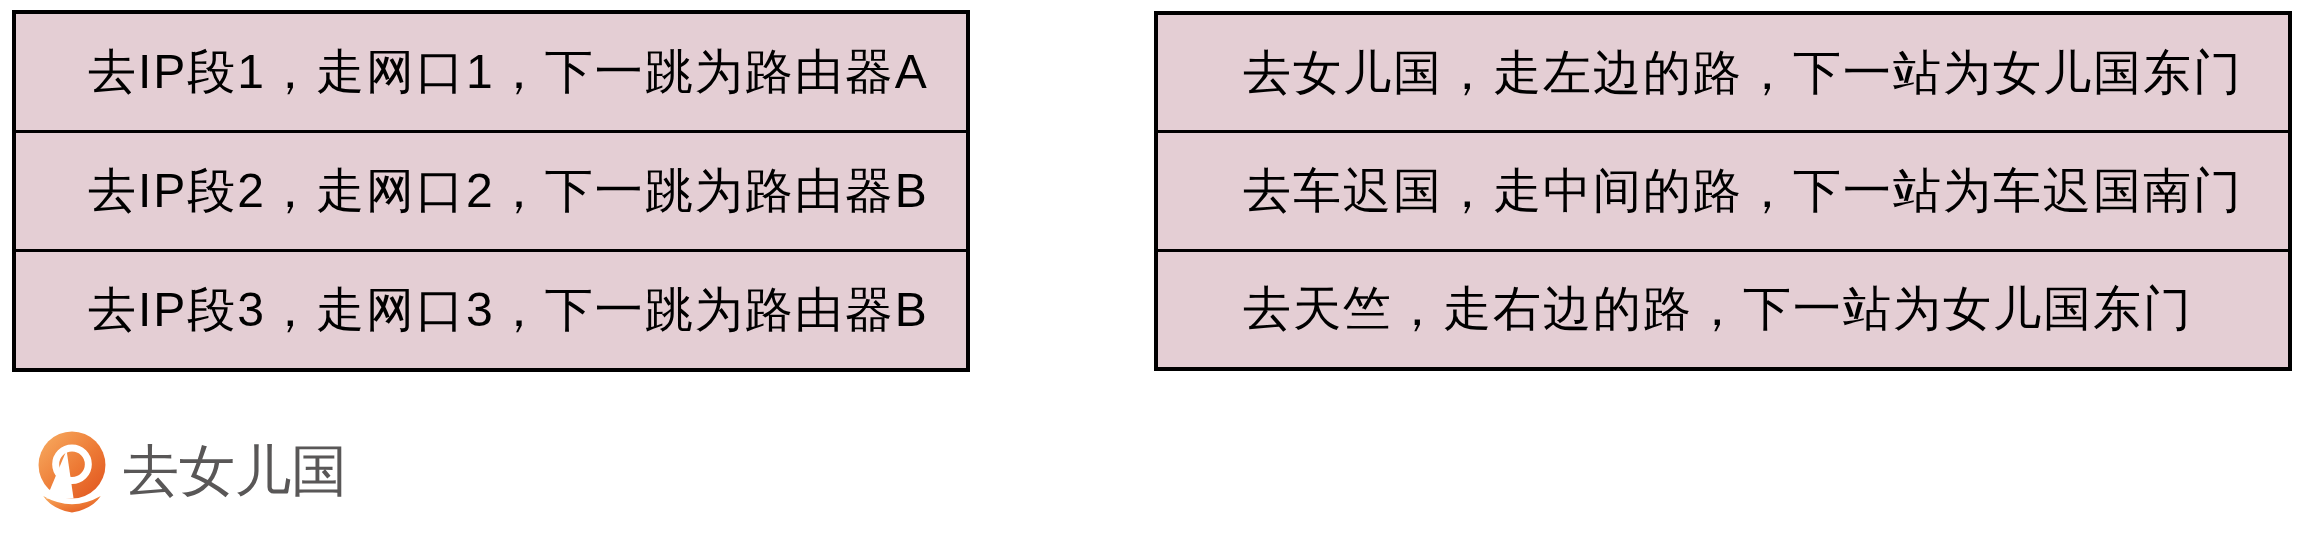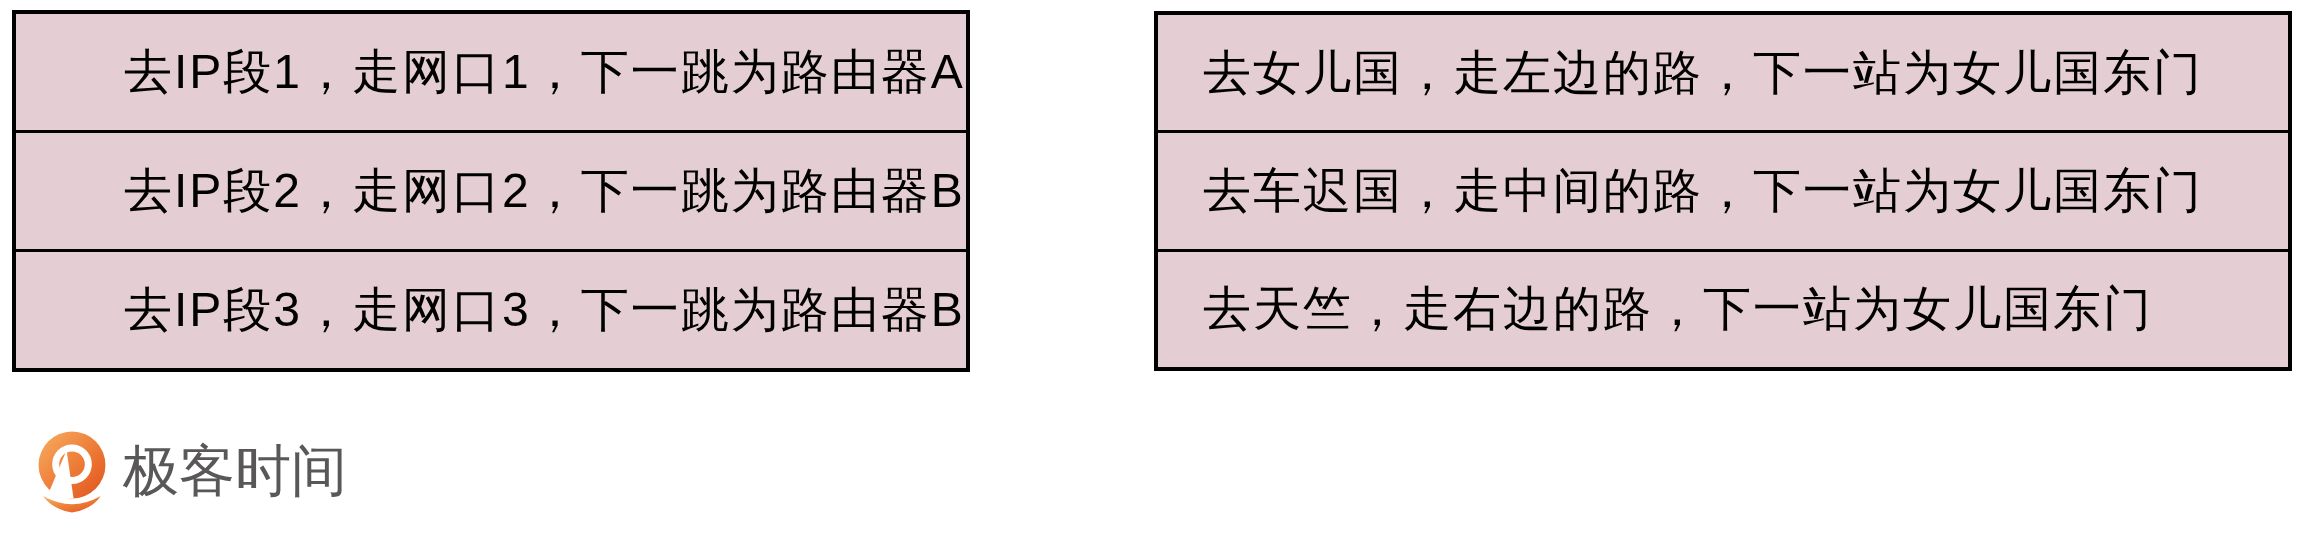--- a/index.html
+++ b/index.html
@@ -38,28 +38,28 @@
     color: #000000;
     white-space: nowrap;
     letter-spacing: 2px;
   }
   .table-left {
     left: 12px;
     top: 10px;
     width: 958px;
     height: 362px;
   }
-  .table-left .row { padding-left: 108px; }
+  .table-left .row { padding-left: 72px; }
   .table-right {
     left: 1154px;
     top: 11px;
     width: 1138px;
     height: 360px;
   }
-  .table-right .row { padding-left: 45px; }
+  .table-right .row { padding-left: 85px; }
   .logo {
     position: absolute;
     left: 33px;
     top: 430px;
     height: 84px;
     display: flex;
     align-items: center;
     gap: 12px;
   }
   .logo-icon {
@@ -90,21 +90,21 @@
     <div class="row">
       <span>去IP段3，走网口3，下一跳为路由器B</span>
     </div>
   </div>
 
   <div class="route-table table-right">
     <div class="row">
       <span>去女儿国，走左边的路，下一站为女儿国东门</span>
     </div>
     <div class="row">
-      <span>去车迟国，走中间的路，下一站为女儿国东门</span>
+      <span>去车迟国，走中间的路，下一站为车迟国南门</span>
     </div>
     <div class="row">
       <span>去天竺，走右边的路，下一站为女儿国东门</span>
     </div>
   </div>
 
   <div class="logo">
     <span>
       <svg class="logo-icon" viewBox="0 0 100 108" xmlns="http://www.w3.org/2000/svg">
         <defs>
@@ -113,16 +113,16 @@
             <stop offset="0.55" stop-color="#ED7A35"></stop>
             <stop offset="1" stop-color="#E0521E"></stop>
           </linearGradient>
         </defs>
         <circle cx="50" cy="45" r="43" fill="url(#gk-grad)"></circle>
         <path d="M13 85 Q50 106 87 85 Q76 102 50 106 Q24 102 13 85 Z" fill="url(#gk-grad)"></path>
         <circle cx="50" cy="44" r="21" fill="none" stroke="#ffffff" stroke-width="9"></circle>
         <polygon points="43,26 52,88 17,88" fill="#ffffff"></polygon>
       </svg>
     </span>
-    <span class="logo-text">极客时间</span>
+    <span class="logo-text">去女儿国</span>
   </div>
 
 </div>
 
 </body></html>

